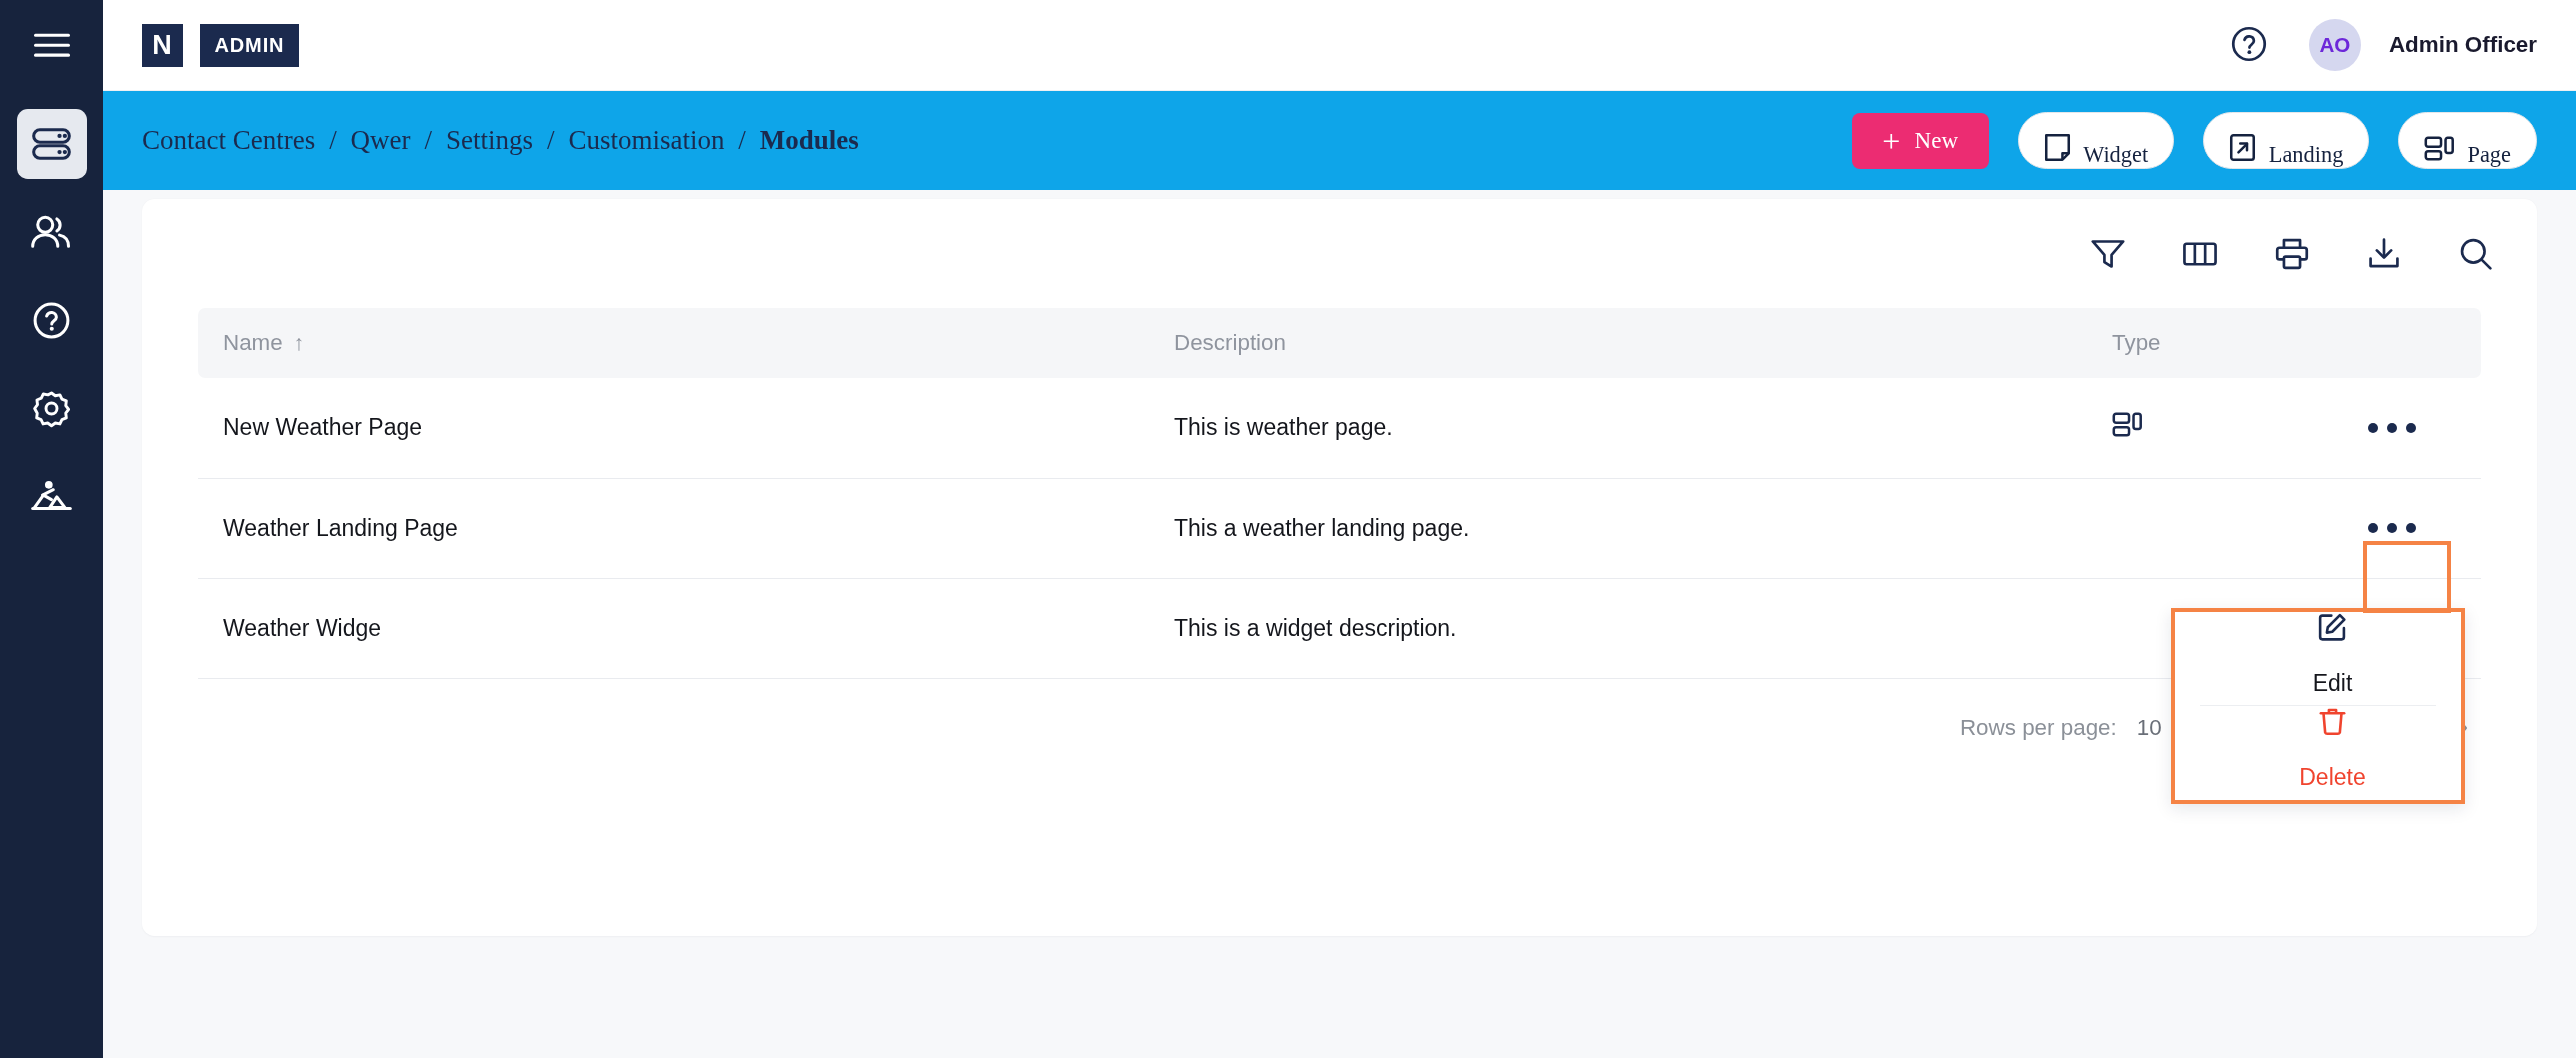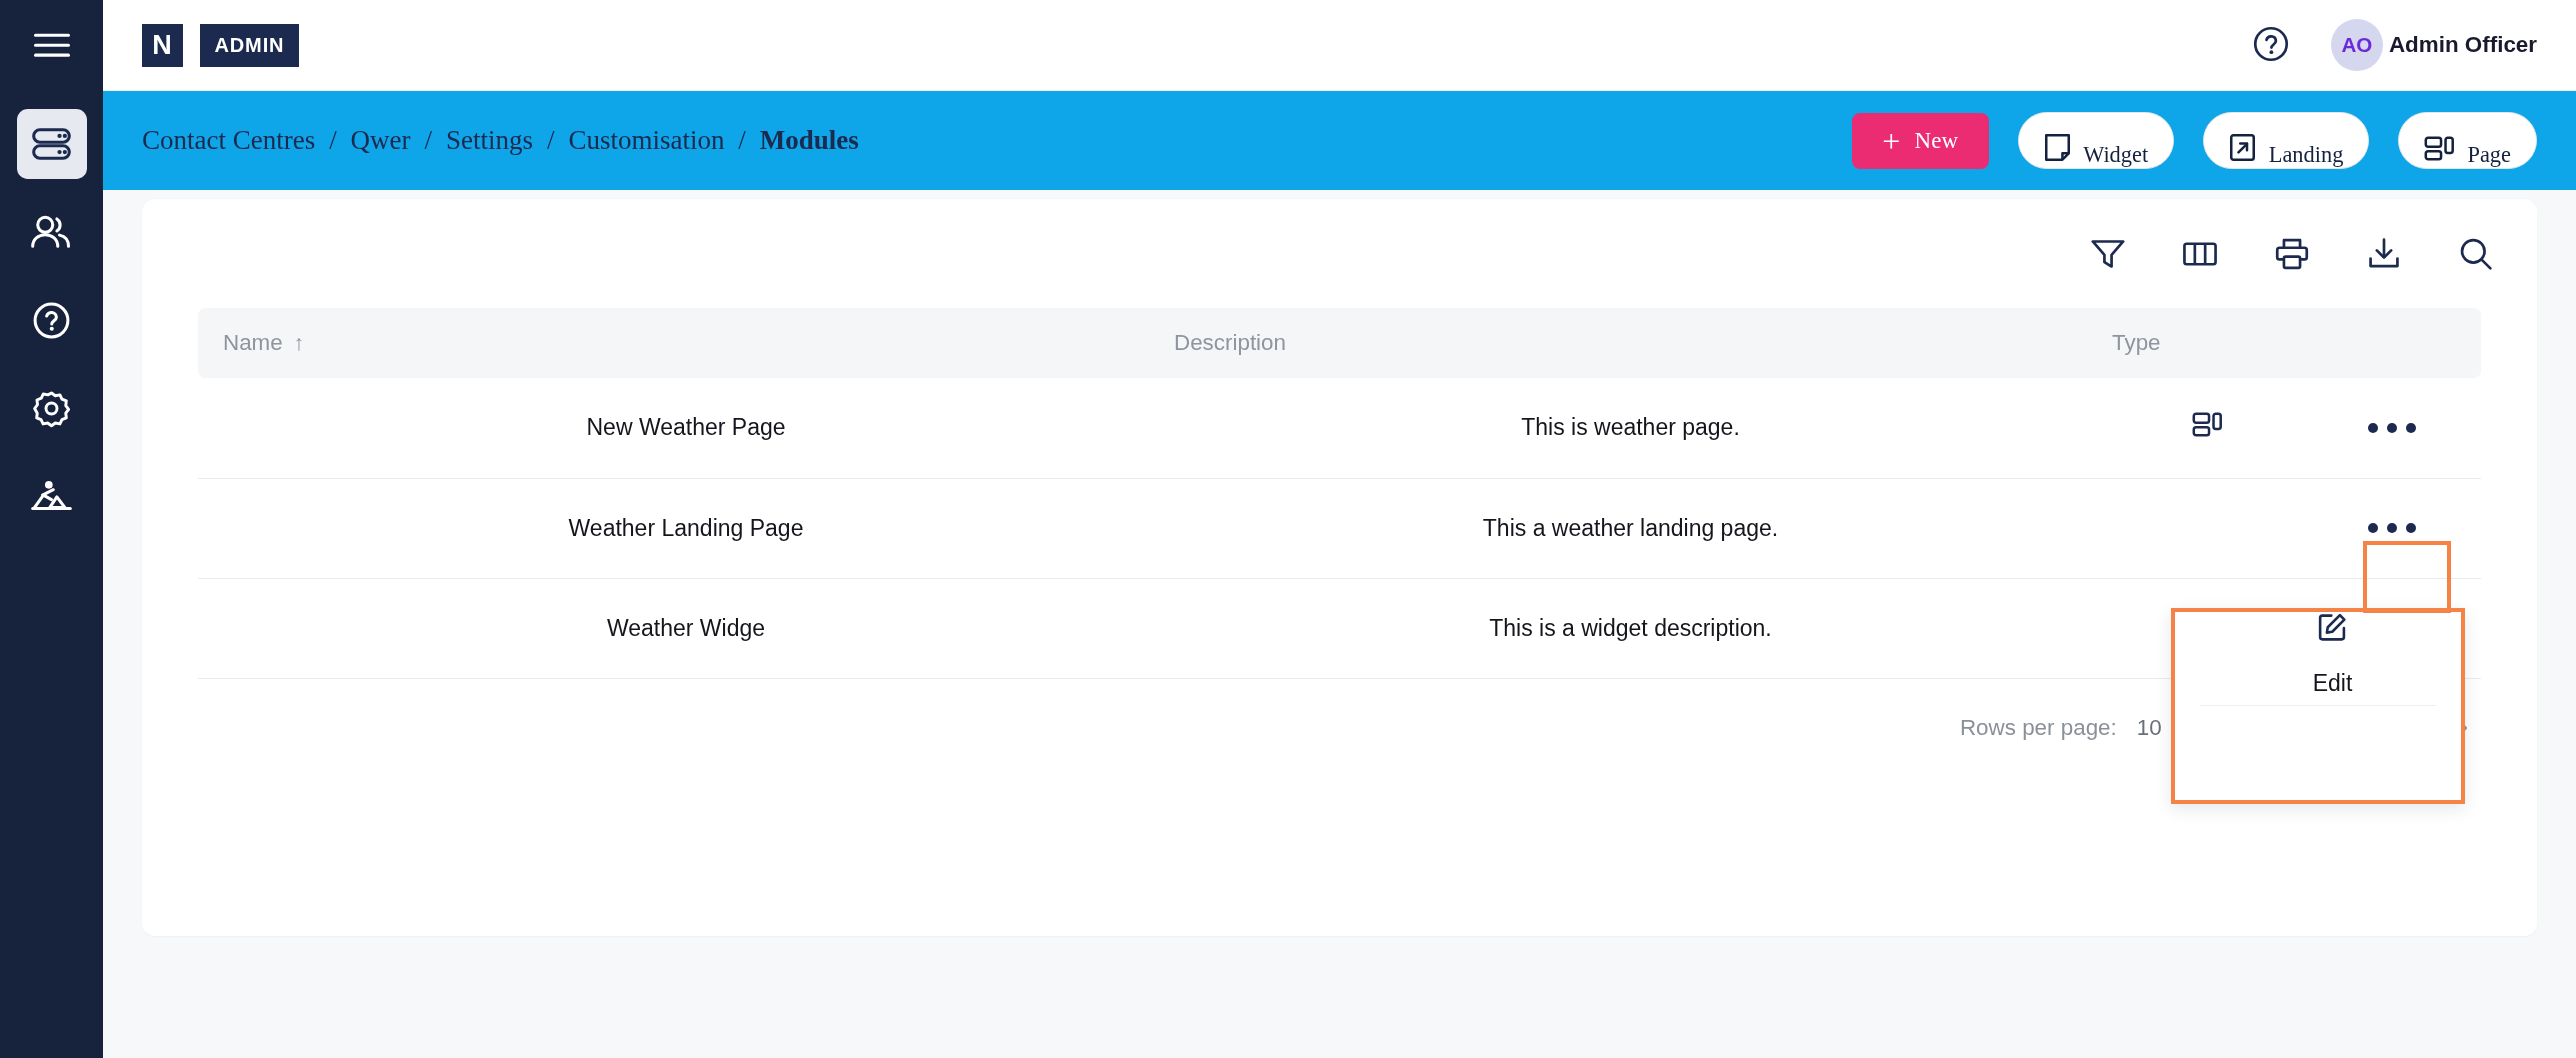--- a/index.html
+++ b/index.html
@@ -55,21 +55,21 @@
   .logo-admin { padding: 0 14.4px; font-size: 20px; margin-left: 17px; }
   .topbar-spacer { flex: 1; }
   .help-btn { cursor: pointer; display: flex; align-items: center; margin-right: 41px; }
   .user-box { display: flex; align-items: center; cursor: pointer; }
   .avatar {
     width: 52px; height: 52px; border-radius: 50%;
     background: #d5d7ef; color: #6d28d9;
     display: flex; align-items: center; justify-content: center;
     font-size: 20.6px; font-weight: bold;
   }
-  .user-name { margin-left: 6px; font-size: 22.4px; font-weight: bold; color: #1a1a2e; }
+  .user-name { margin-left: 28px; font-size: 22.4px; font-weight: bold; color: #1a1a2e; }
 
   
   .headerrow {
     height: 99px; display: flex; align-items: center;
     padding: 0 39px 0 39px; background: #0ea5e9;
     flex: 0 0 99px;
     font-family: Liberation Serif, serif;
   }
   .breadcrumb { font-size: 27px; color: #1b2a4e; white-space: nowrap; }
   .breadcrumb .crumb { cursor: pointer; }
@@ -112,21 +112,20 @@
     text-align: left; padding: 0 0 0 25px; vertical-align: middle;
   }
   .grid-wrap { padding: 0 56px; }
   thead th:first-child { border-top-left-radius: 7.2px; border-bottom-left-radius: 7.2px; }
   thead th:last-child  { border-top-right-radius: 7.2px; border-bottom-right-radius: 7.2px; }
   .sort-arrow { margin-left: 10.8px; font-size: 21.5px; }
   table.grid tbody td {
     height: 100px; font-size: 23px; color: #14161c;
     padding: 0 0 0 25px; border-bottom: 0.9px solid #e9ebef;
     vertical-align: middle;
-    text-align: center;
   }
   table.grid tbody tr:last-child td { border-bottom: 0.9px solid #e9ebef; }
   .col-name { width: 951px; }
   .col-desc { width: auto; }
   .col-type { width: 215px; }
   .col-act  { width: 179px; }
   .td-act { text-align: center; padding-left: 0 !important; }
   .kebab {
     display: inline-flex; align-items: center; justify-content: center;
     gap: 9px; width: 86px; height: 50px; cursor: pointer;
@@ -445,16 +444,26 @@
     <div class="dd-item edit">
       <span>
         <svg width="30.5" height="30.5" viewBox="0 0 34 34">
           <path d="M16 4H6a2.5 2.5 0 0 0-2.5 2.5V28A2.5 2.5 0 0 0 6 30.5h21.5A2.5 2.5 0 0 0 30 28V18" fill="none" stroke="#1b2a4e" stroke-width="2.9" stroke-linecap="round" stroke-linejoin="round"></path>
           <path d="M25.5 3.5l5 5L17 22l-6 1 1-6z" fill="none" stroke="#1b2a4e" stroke-width="2.9" stroke-linejoin="round"></path>
         </svg>
       </span>
       <span>Edit</span>
     </div>
     <div class="dd-div"></div>
+    <div class="dd-item delete">
+      <span>
+        <svg width="29" height="30.5" viewBox="0 0 32 34">
+          <path d="M3 8h26" stroke="#f0442e" stroke-width="2.9" stroke-linecap="round"></path>
+          <path d="M12 8V4.5h8V8" fill="none" stroke="#f0442e" stroke-width="2.9" stroke-linejoin="round"></path>
+          <path d="M6 8.5l1.8 21A2.5 2.5 0 0 0 10.3 31h11.4a2.5 2.5 0 0 0 2.5-1.5L26 8.5" fill="none" stroke="#f0442e" stroke-width="2.9" stroke-linejoin="round"></path>
+        </svg>
+      </span>
+      <span>Delete</span>
+    </div>
   </div>
 
 </div>
 
 
 </body></html>

